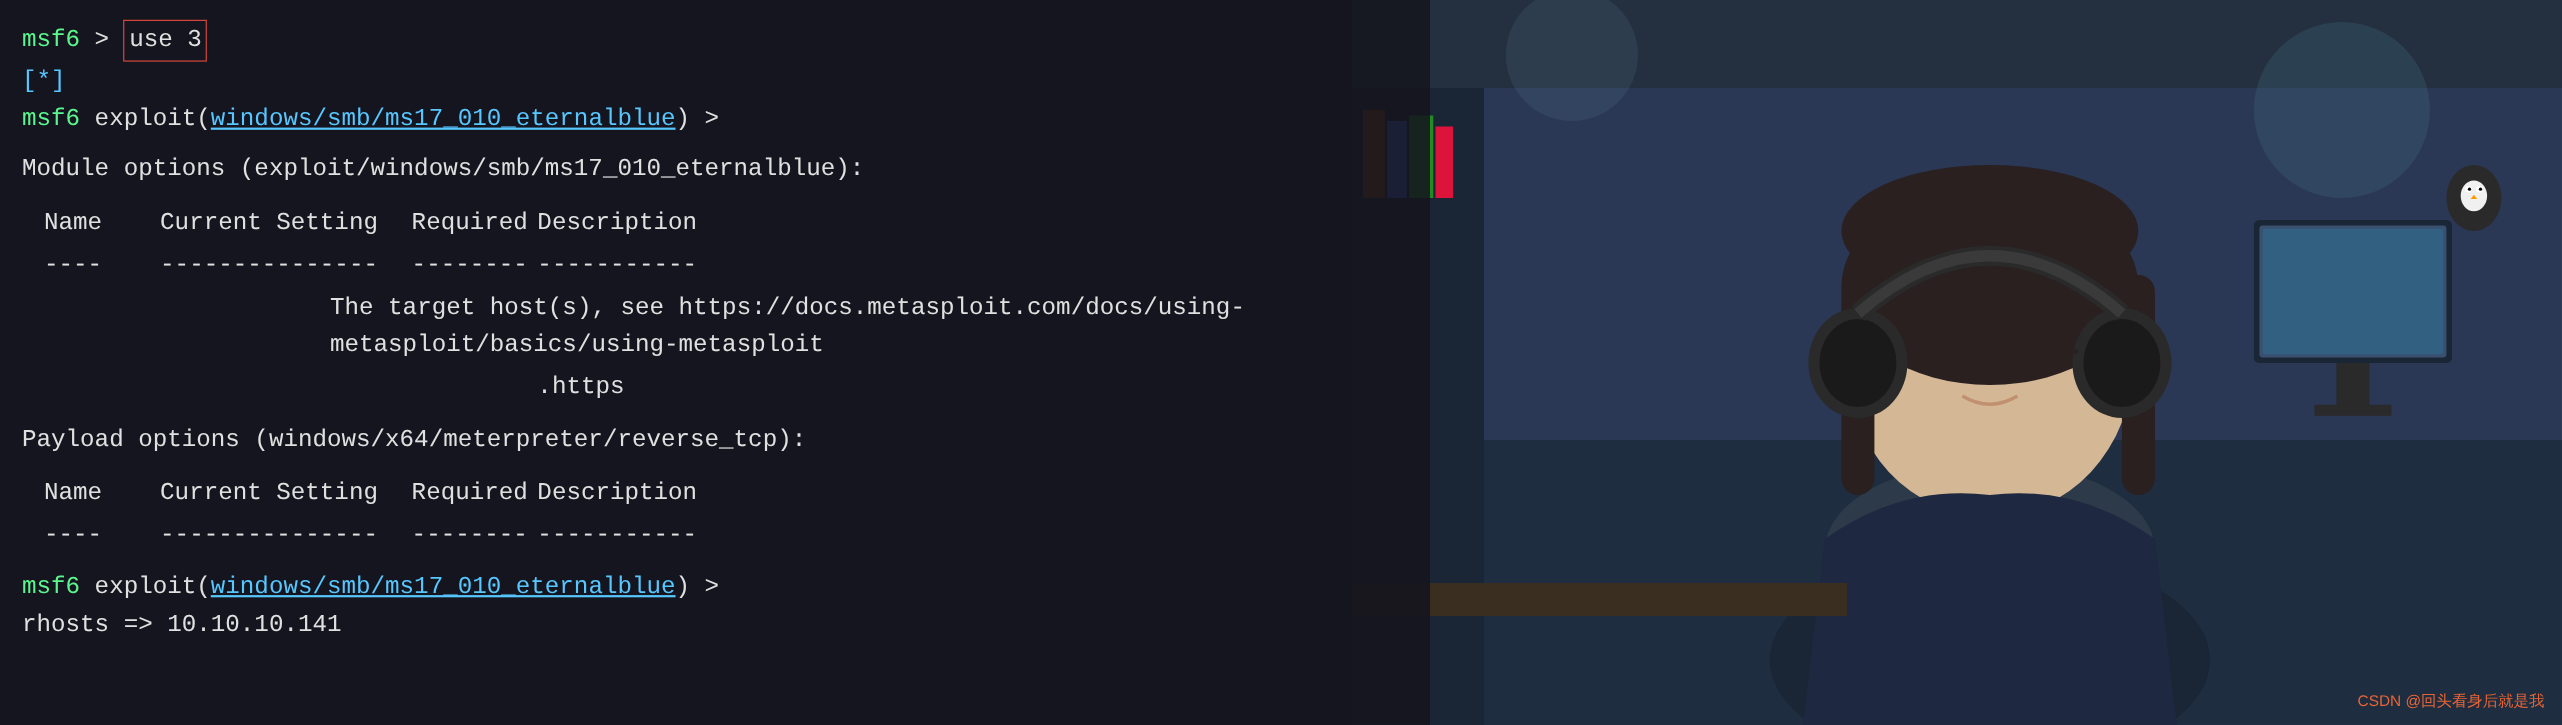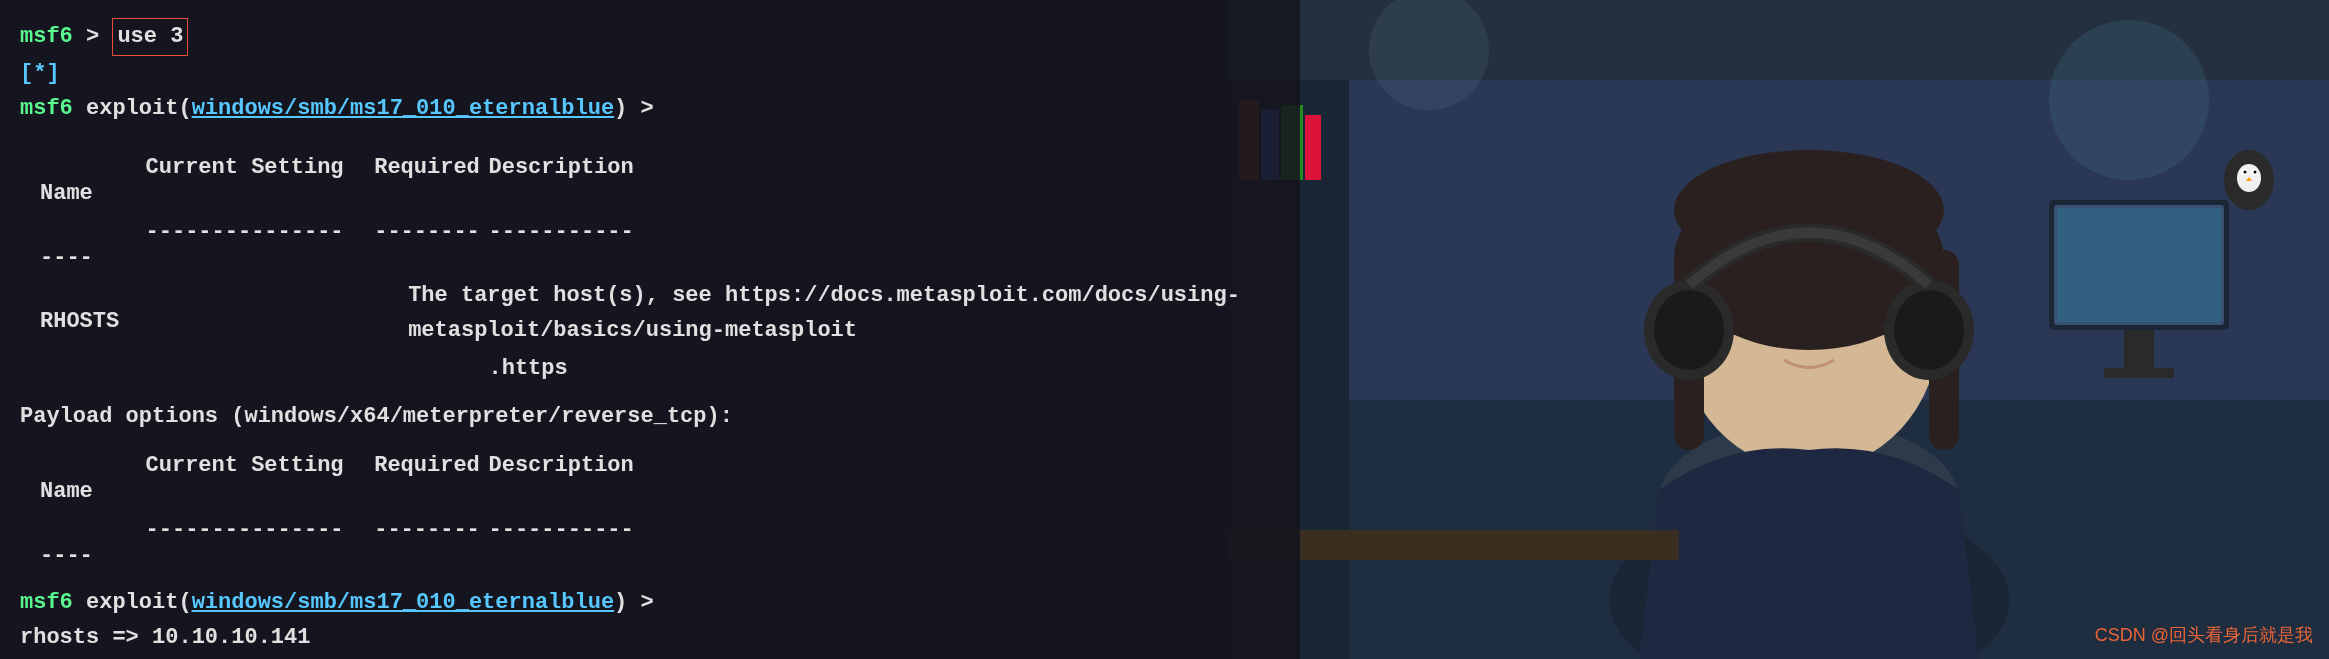--- a/index.html
+++ b/index.html
@@ -37,21 +37,20 @@
       position: absolute;
       left: 0;
       top: 0;
       width: 1300px;
       height: 659px;
       background-color: rgba(20, 20, 30, 0.88);
       padding: 18px 20px;
       font-size: 22px;
       line-height: 1.55;
       color: #e0e0e0;
-      font-weight: bold;
     }
 
     .terminal-line {
       display: flex;
       align-items: baseline;
       flex-wrap: wrap;
       margin-bottom: 1px;
     }
 
     .prompt-msf {
@@ -87,31 +86,31 @@
       display: flex;
       color: #e0e0e0;
       margin-bottom: 3px;
     }
 
     .table-data-row {
       display: flex;
       color: #e0e0e0;
     }
 
-    .col-name { width: 120px; margin-top: 26px; }
+    .col-name { width: 120px; }
     .col-setting { width: 260px; }
     .col-required { width: 130px; }
     .col-description { width: 900px; flex-wrap: wrap; }
 
     .csdn-watermark {
       position: absolute;
       bottom: 12px;
       right: 16px;
       color: #ff6b35;
-      font-size: 18px;
+      font-size: 14px;
       font-family: Arial, sans-serif;
       opacity: 0.9;
     }
 
     .blank-line { height: 10px; }
   </style>
 </head>
 <body>
 
 <div class="bg-illustration">
@@ -203,39 +202,41 @@
     <span class="prompt-msf">msf6</span>
     <span>&nbsp;</span>
     <span>exploit(</span>
     <span class="module-name">windows/smb/ms17_010_eternalblue</span>
     <span>)</span>
     <span>&nbsp;<span>&gt;</span>&nbsp;</span>
   </div>
 
   <div class="blank-line"></div>
 
+  <div class="terminal-line">
+    <span>Module options (exploit/windows/smb/ms17_010_eternalblue):</span>
+  </div>
 
   <div class="blank-line"></div>
 
   <div class="table-header-row table-section">
     <span class="col-name">Name</span>
     <span class="col-setting">Current Setting</span>
     <span class="col-required">Required</span>
     <span class="col-description">Description</span>
   </div>
 
   <div class="table-divider-row table-section">
     <span class="col-name">----</span>
     <span class="col-setting">---------------</span>
     <span class="col-required">--------</span>
     <span class="col-description">-----------</span>
   </div>
 
   <div class="table-data-row table-section">
-    <span class="col-name">RHOSTS</span>
     <span class="col-setting"></span>
     <span class="col-description">The target host(s), see https://docs.metasploit.com/docs/using-metasploit/basics/using-metasploit</span>
   </div>
   <div class="table-data-row table-section">
     <span class="col-name"></span>
     <span class="col-setting"></span>
     <span class="col-required"></span>
     <span class="col-description">.https</span>
   </div>
 

